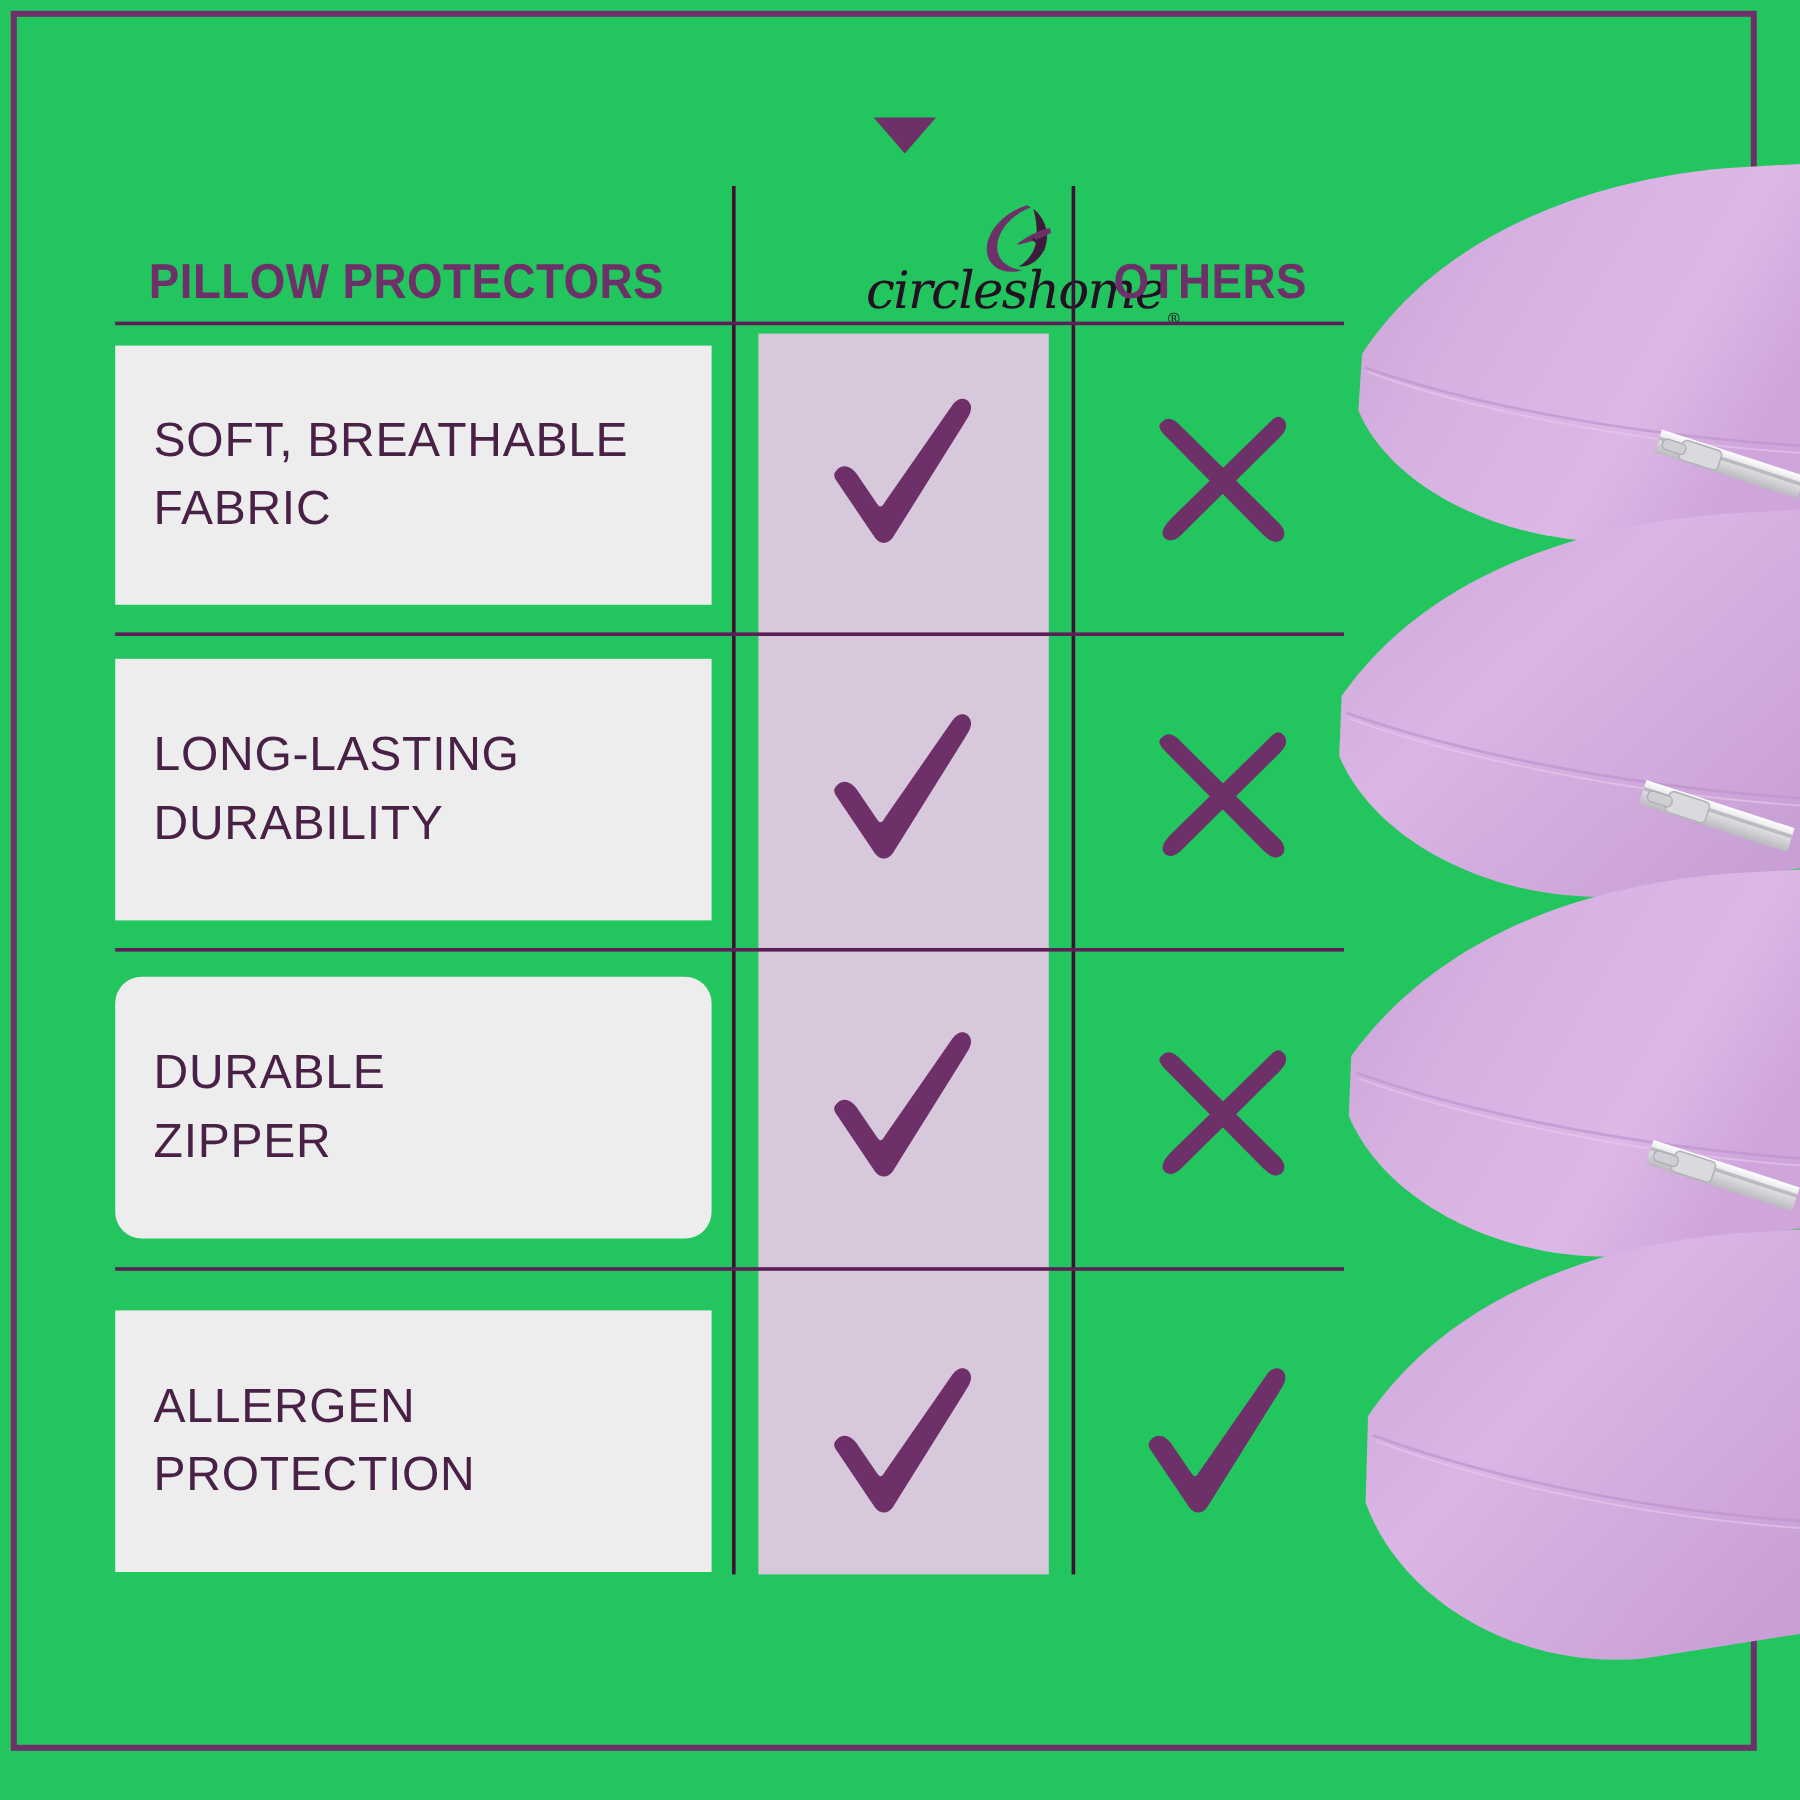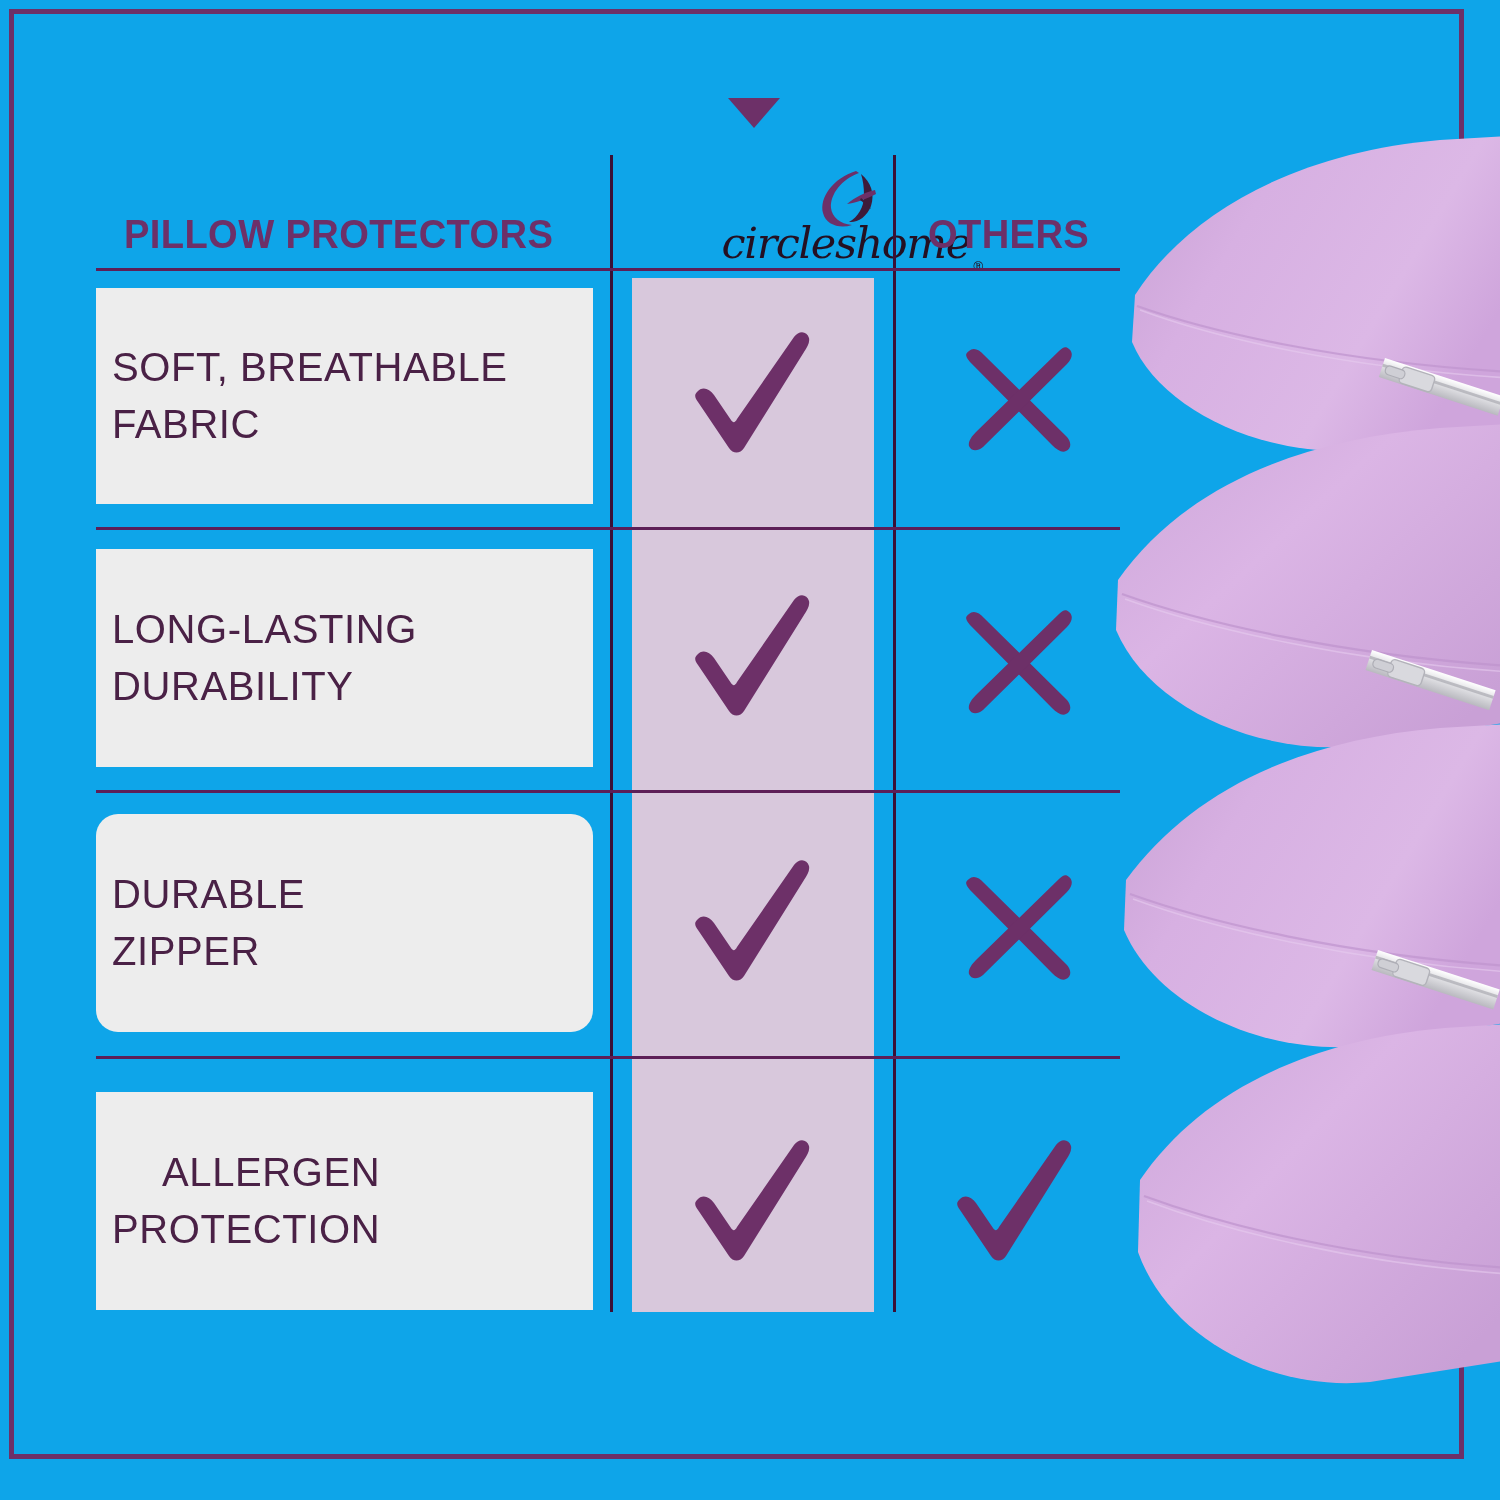--- a/index.html
+++ b/index.html
@@ -9,21 +9,21 @@
     height: 1500px;
     background: #ffffff;
     font-family: "Liberation Sans", sans-serif;
     overflow: hidden;
   }
 
   #page {
     position: relative;
     width: 1500px;
     height: 1500px;
-    background: #0ea5e9;
+    background: #22c55e;
   }
 
   
   .frame {
     position: absolute;
     left: 9px;
     top: 9px;
     width: 1455px;
     height: 1450px;
     border: 5px solid #6d3068;
@@ -163,21 +163,21 @@
   
   .plate {
     position: absolute;
     left: 96px;
     width: 497px;
     background: #ededed;
     display: flex;
     align-items: center;
   }
   .plate-text {
-    padding-left: 16px;
+    padding-left: 32px;
     font-family: "Liberation Sans", sans-serif;
     font-weight: 400;
     font-size: 40px;
     line-height: 1.42;
     letter-spacing: 0.6px;
     color: #4a2146;
     white-space: pre-line;
   }
 
   
@@ -347,21 +347,21 @@
     </div>
     <div class="mark" style="left:945px; top:853px;">
       <svg viewBox="0 0 150 150" xmlns="http://www.w3.org/2000/svg">
         <path d="M24 26 C28 22, 34 24, 39 30 L122 112 C127 118, 126 124, 121 126
                  C117 128, 112 125, 107 120 L25 37 C20 31, 20 29, 24 26 Z" fill="#6d3068"></path>
         <path d="M124 24 C128 27, 128 33, 122 39 L38 122 C32 127, 26 126, 24 121
                  C23 117, 26 112, 31 107 L114 26 C118 22, 121 21, 124 24 Z" fill="#6d3068"></path>
       </svg>
     </div>
 
-    <div class="plate" style="top:1092px; height:218px;text-align:right;">
+    <div class="plate" style="top:1092px; height:218px;">
       <div class="plate-text">ALLERGEN
 PROTECTION</div>
     </div>
     <div class="mark" style="left:678px; top:1128px;">
       <svg viewBox="0 0 150 150" xmlns="http://www.w3.org/2000/svg">
         <path d="M19 72 C24 66, 31 68, 36 75 L53 100 C55 103, 57 103, 59 99
                  L116 17 C121 10, 129 11, 131 18 C132 23, 129 27, 126 32
                  L66 128 C62 134, 55 134, 51 128 L20 82 C17 78, 16 75, 19 72 Z" fill="#6d3068"></path>
       </svg>
     </div>

